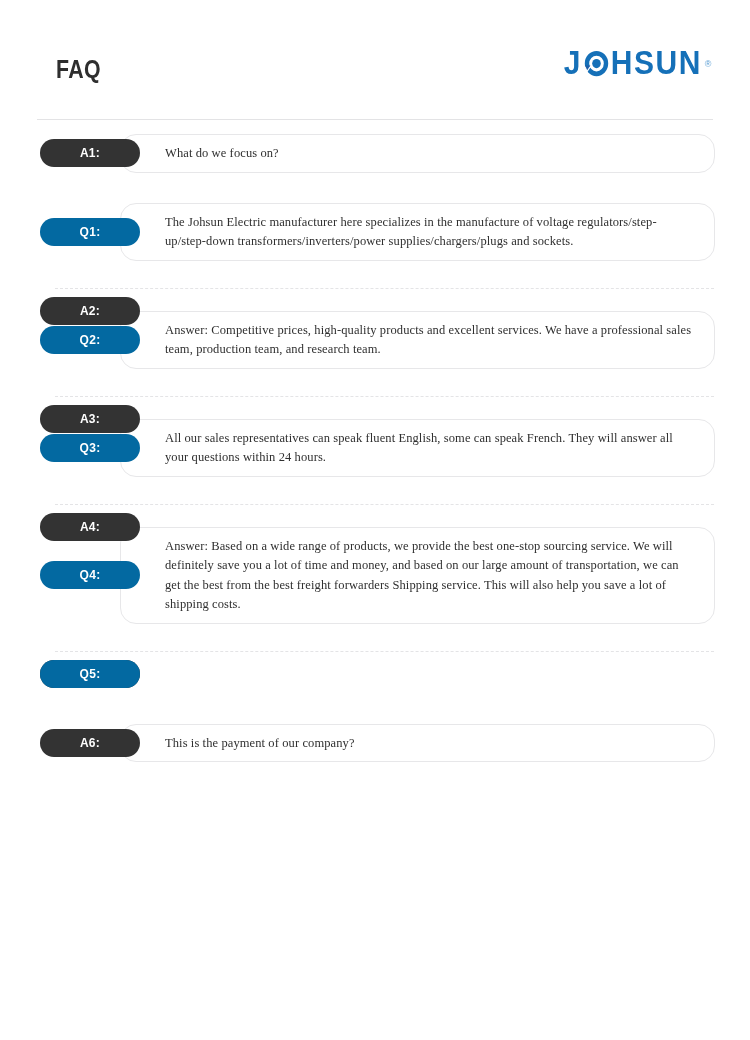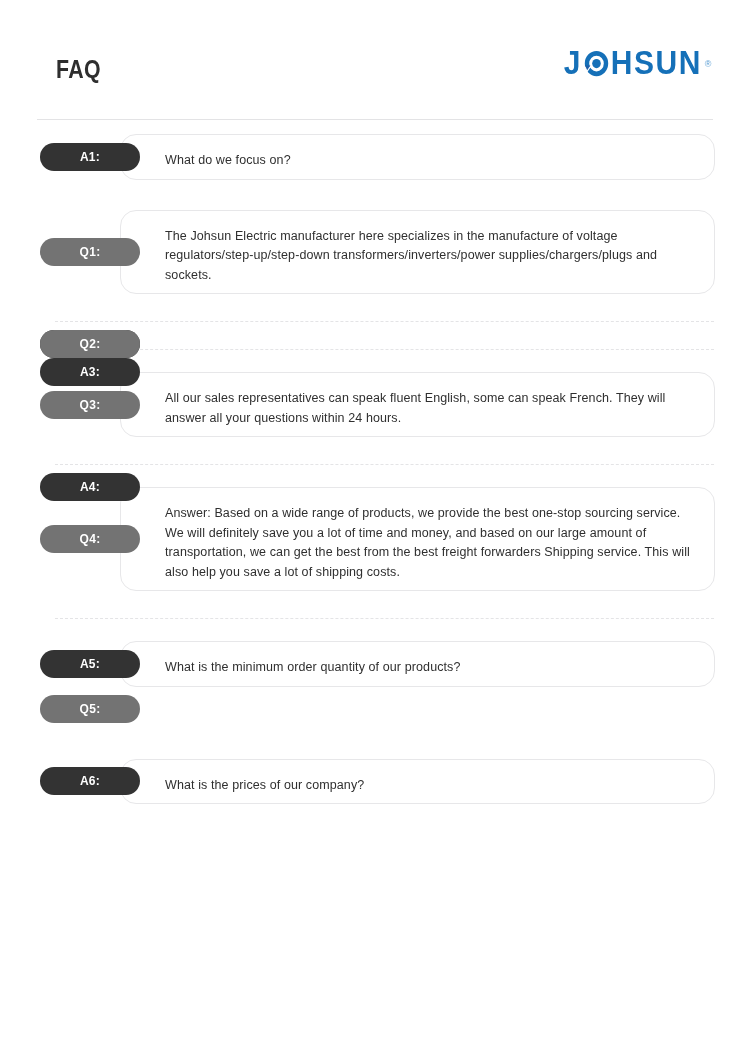--- a/index.html
+++ b/index.html
@@ -108,21 +108,22 @@
 
   .row-card {
     position: relative;
     margin-left: 120px;
     margin-right: 35px;
     min-height: 28px;
     border: 1px solid #e7e7e9;
     border-radius: 16px;
     background: #ffffff;
     box-sizing: border-box;
-    padding: 16px 18px 8px 44px;
+    padding: 9px 18px 8px 44px;
+    font-family: Liberation Serif, serif;
   }
 
   .row-text {
     font-size: 12.5px;
     line-height: 19.5px;
     color: #2f2f2f;
     letter-spacing: 0.1px;
   }
 
   .row-pill {
@@ -137,21 +138,21 @@
     align-items: center;
     justify-content: center;
     font-size: 12px;
     font-weight: 700;
     color: #ffffff;
     letter-spacing: 0.3px;
     z-index: 3;
     text-align: center;
   }
   .pill-answer { background: #333333; }
-  .pill-question { background: #737373; }
+  .pill-question { background: #0369a1; }
 
   .separator {
     height: 0;
     border-top: 1px dashed #e4e4e6;
     margin: 0 36px 0 55px;
   }
 </style>
 </head>
 <body>
 
@@ -194,20 +195,23 @@
           </div>
           <div class="row-pill pill-question">Q1:</div>
         </div>
       </div>
       <div class="separator" style="margin-top: 27px;"></div>
       <div class="faq-group">
         <div class="faq-row" style="margin-top: 22px;">
           <div class="row-pill pill-answer">A2:</div>
         </div>
         <div class="faq-row" style="margin-top: 22px;">
+          <div class="row-card">
+            <div class="row-text">Answer: Competitive prices, high-quality products and excellent services. We have a professional sales team, production team, and research team.</div>
+          </div>
           <div class="row-pill pill-question">Q2:</div>
         </div>
       </div>
       <div class="separator" style="margin-top: 27px;"></div>
       <div class="faq-group">
         <div class="faq-row" style="margin-top: 22px;">
           <div class="row-pill pill-answer">A3:</div>
         </div>
         <div class="faq-row" style="margin-top: 10px;">
           <div class="row-card">
@@ -224,33 +228,30 @@
         <div class="faq-row" style="margin-top: 22px;">
           <div class="row-card">
             <div class="row-text">Answer: Based on a wide range of products, we provide the best one-stop sourcing service. We will definitely save you a lot of time and money, and based on our large amount of transportation, we can get the best from the best freight forwarders Shipping service. This will also help you save a lot of shipping costs.</div>
           </div>
           <div class="row-pill pill-question">Q4:</div>
         </div>
       </div>
       <div class="separator" style="margin-top: 27px;"></div>
       <div class="faq-group">
         <div class="faq-row" style="margin-top: 22px;">
-          <div class="row-card">
-            <div class="row-text">What is the minimum order quantity of our products?</div>
-          </div>
           <div class="row-pill pill-answer">A5:</div>
         </div>
         <div class="faq-row" style="margin-top: 22px;">
           <div class="row-pill pill-question">Q5:</div>
         </div>
       </div>
       <div style="height: 28px;"></div>
       <div class="faq-group">
         <div class="faq-row" style="margin-top: 22px;">
           <div class="row-card">
-            <div class="row-text">What is the prices of our company?</div>
+            <div class="row-text">This is the payment of our company?</div>
           </div>
           <div class="row-pill pill-answer">A6:</div>
         </div>
       </div>
     </div>
 
 </div>
 
 </body></html>

